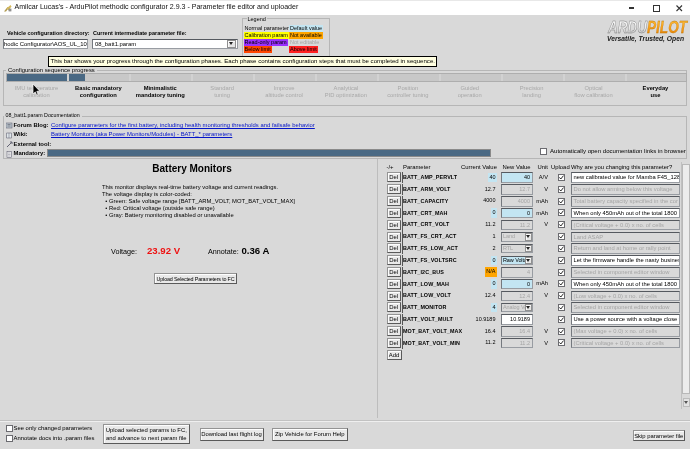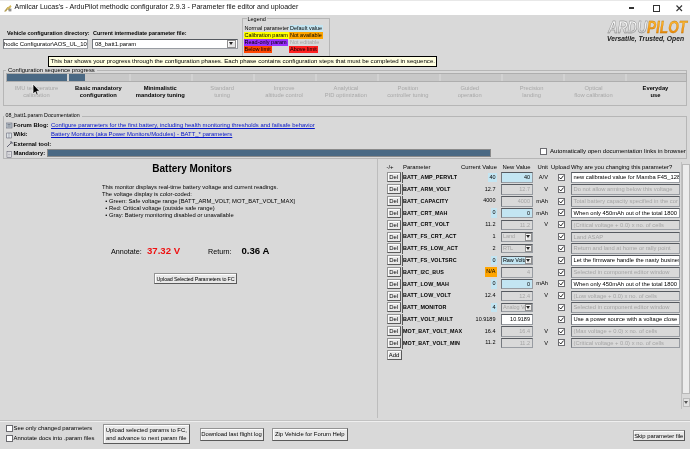--- a/index.html
+++ b/index.html
@@ -119,23 +119,23 @@
   </svg>
 <div class="a bold" style="left:13.5px;top:150.4px;font-size:5.9px">Mandatory:</div>
 <div class="link" style="left:51px;top:121.9px">Configure parameters for the first battery, including health monitoring thresholds and failsafe behavior</div>
 <div class="link" style="left:51px;top:131.4px">Battery Monitors (aka Power Monitors/Modules) - BATT_* parameters</div>
 <div class="a" style="left:47px;top:148.5px;width:444px;height:8.5px;box-sizing:border-box;background:#4a6984;border:1px solid #8a8a8a"></div>
 <div class="cb" style="left:540px;top:147.5px"></div>
 <div class="a" style="left:550px;top:147.6px;font-size:6.05px">Automatically open documentation links in browser</div>
 <div class="a" style="left:377px;top:159px;width:1px;height:259px;background:#bdbdbd"></div>
 <div class="a bold" style="left:0px;top:163px;width:384px;text-align:center;font-size:10px">Battery Monitors</div>
 <div class="a" style="left:102px;top:184px;font-size:5.85px;line-height:7px">This monitor displays real-time battery voltage and current readings.<br>The voltage display is color-coded:<br>&nbsp;&nbsp;• Green: Safe voltage range [BATT_ARM_VOLT, MOT_BAT_VOLT_MAX]<br>&nbsp;&nbsp;• Red: Critical voltage (outside safe range)<br>&nbsp;&nbsp;• Gray: Battery monitoring disabled or unavailable</div>
-<div class="a" style="left:111px;top:246.8px;font-size:7.2px">Annotate:</div>
-<div class="a bold" style="left:147px;top:244.8px;font-size:9.6px;color:#ee1111">37.32 V</div>
-<div class="a" style="left:208px;top:246.8px;font-size:7.2px">Return:</div>
+<div class="a" style="left:111px;top:246.8px;font-size:7.2px">Voltage:</div>
+<div class="a bold" style="left:147px;top:244.8px;font-size:9.6px;color:#ee1111">23.92 V</div>
+<div class="a" style="left:208px;top:246.8px;font-size:7.2px">Annotate:</div>
 <div class="a bold" style="left:241.5px;top:244.8px;font-size:9.6px;color:#000">0.36 A</div>
 <div class="btn" style="left:154px;top:272.5px;width:83px;height:11.5px;line-height:10px;font-size:5.4px;letter-spacing:-0.18px">Upload Selected Parameters to FC</div>
 <div class="a" style="left:386.5px;top:164.4px;font-size:5.9px">-/+</div>
 <div class="a" style="left:403px;top:164.4px;font-size:5.9px">Parameter</div>
 <div class="a" style="left:461px;top:164.4px;width:35px;text-align:right;font-size:5.9px">Current Value</div>
 <div class="a" style="left:501px;top:164.4px;width:31px;text-align:center;font-size:5.9px">New Value</div>
 <div class="a" style="left:530px;top:164.4px;width:18px;text-align:right;font-size:5.9px">Unit</div>
 <div class="a" style="left:551px;top:164.4px;font-size:5.9px">Upload</div>
 <div class="a" style="left:571px;top:164.4px;font-size:5.9px">Why are you changing this parameter?</div>
 <div class="btn" style="left:386.5px;top:172.4px;width:14.5px;height:10px;line-height:8.6px">Del</div>

